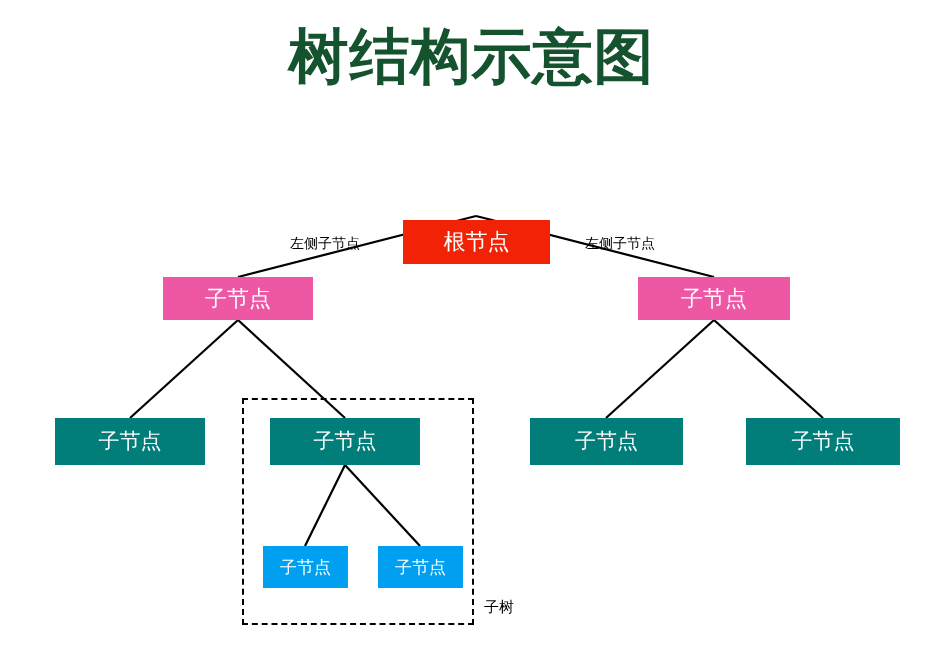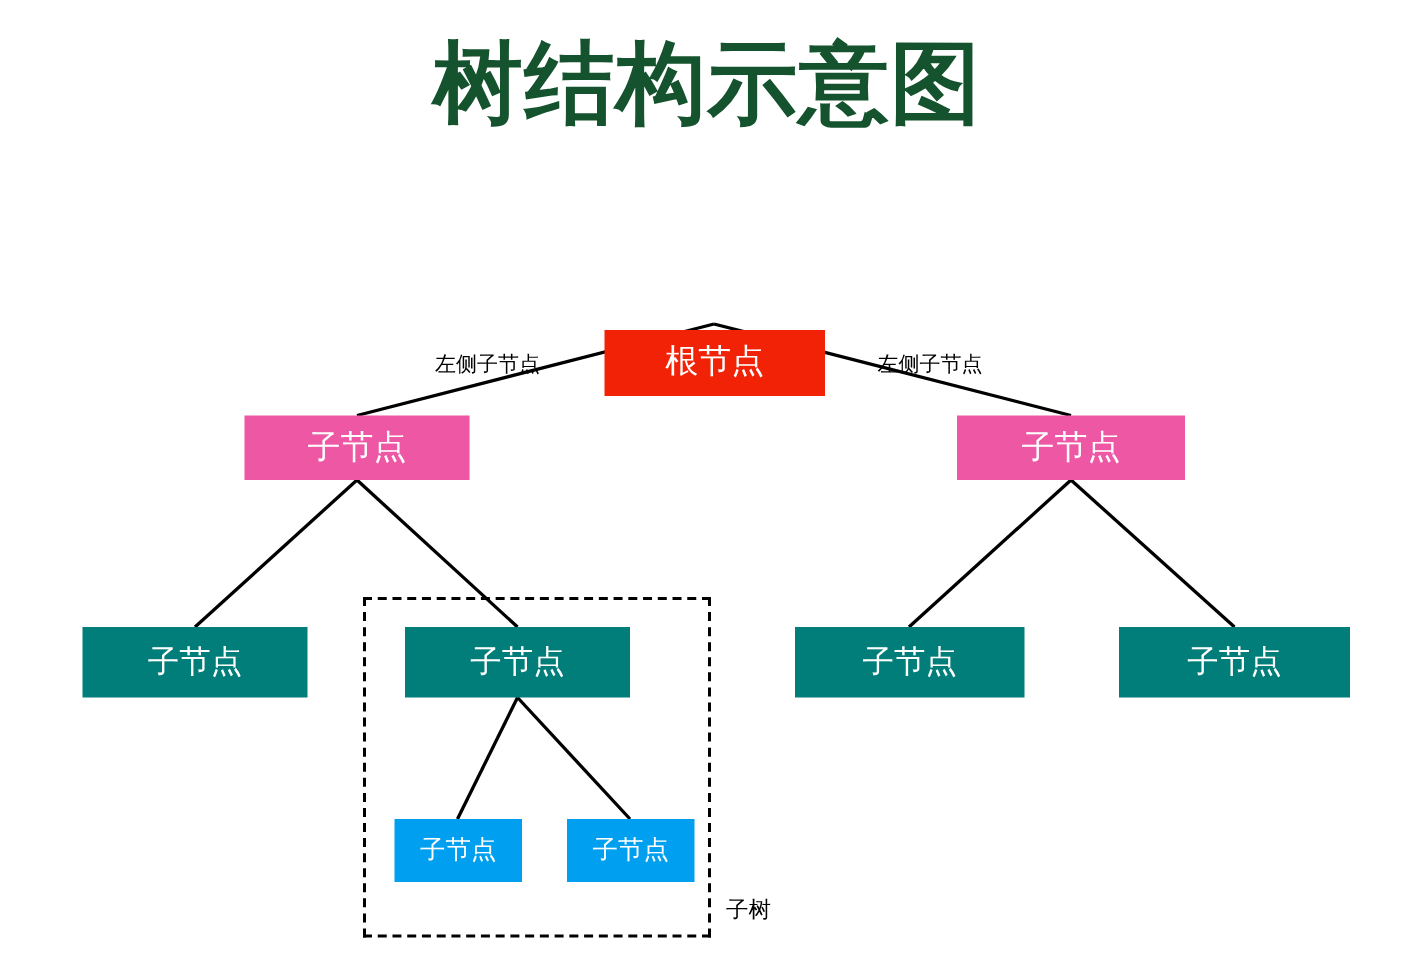--- a/index.html
+++ b/index.html
@@ -140,15 +140,15 @@
   </div>
 
   <div class="node node-blue" style="left:378px; top:546px; width:85px; height:42px;">
     <span>子节点</span>
   </div>
 
   <div class="edge-label" style="left:290px; top:236px;">左侧子节点</div>
 
   <div class="edge-label" style="left:585px; top:236px;">左侧子节点</div>
 
-  <div class="subtree-label" style="left:484px; top:600px;font-family:Liberation Serif, serif;">子树</div>
+  <div class="subtree-label" style="left:484px; top:600px;">子树</div>
 
 </div>
 
 </body></html>

